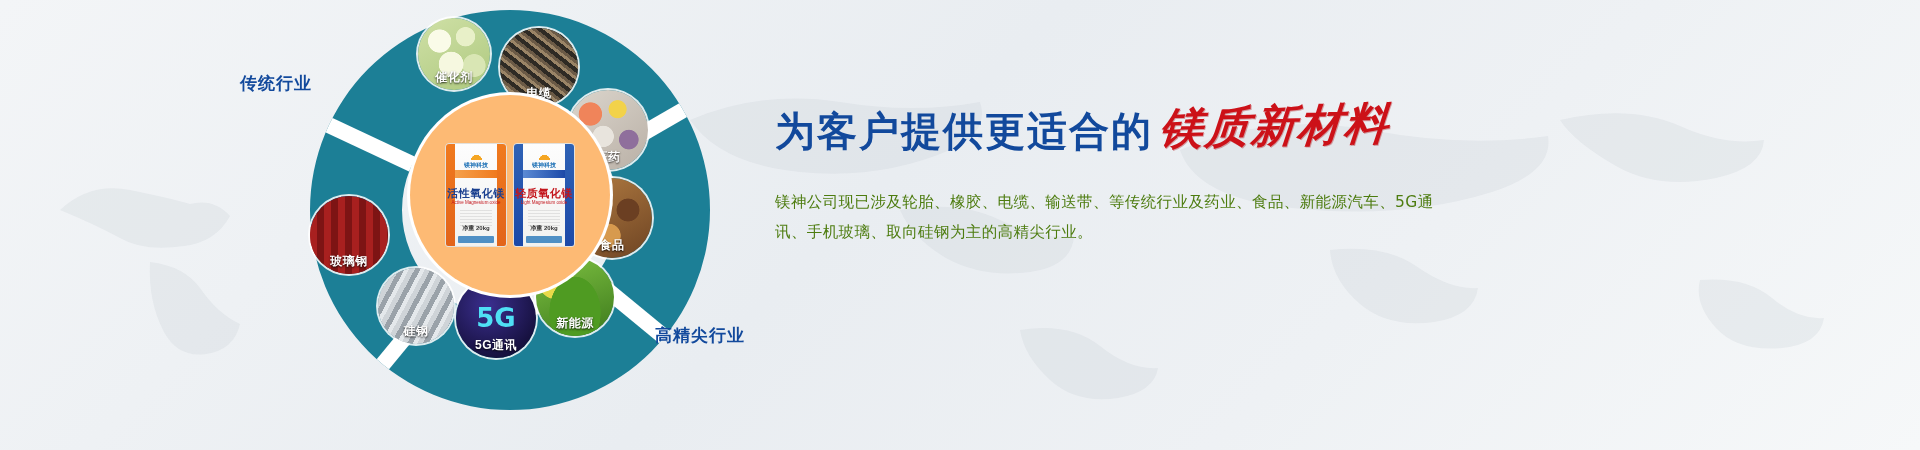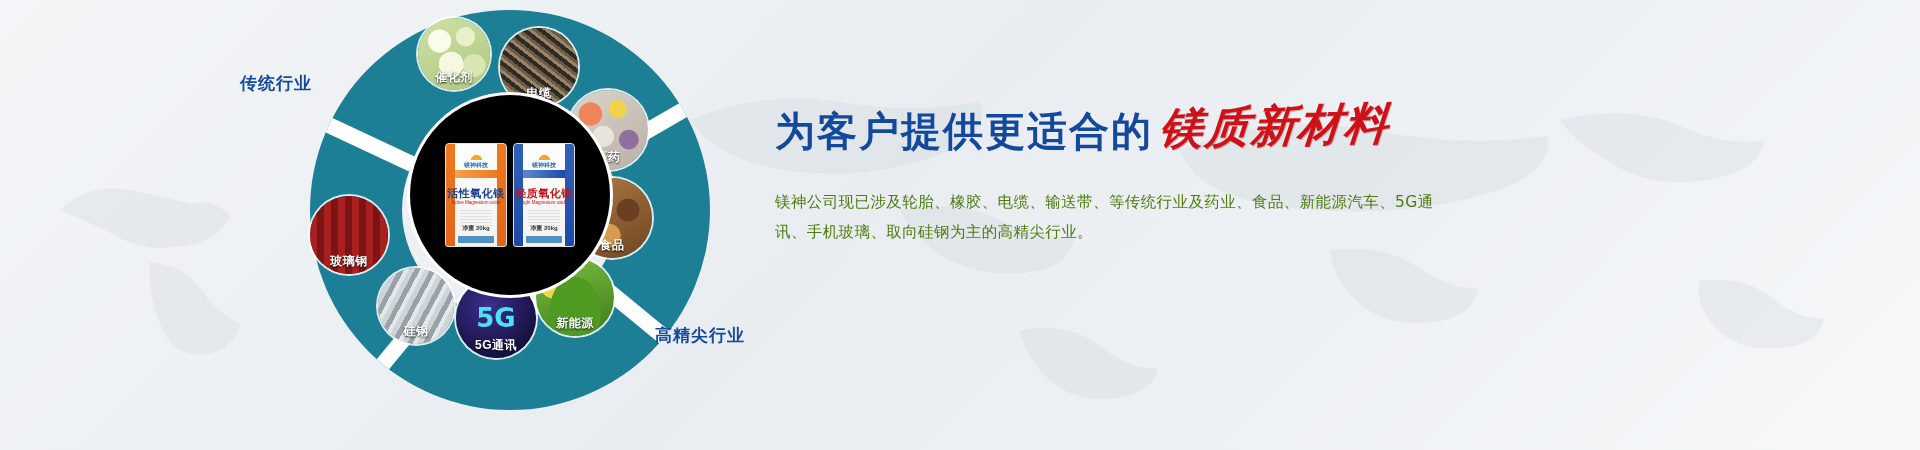--- a/index.html
+++ b/index.html
@@ -19,21 +19,21 @@
   .ring-svg { position:absolute; left:0; top:0; }
 
   .node { position:absolute; border-radius:50%; overflow:hidden;
           box-shadow:0 0 0 2px rgba(255,255,255,.85); }
   .node .ph { position:absolute; inset:0; }
   .node .cap { position:absolute; left:0; right:0; bottom:4px; text-align:center;
                color:#fff; font-size:12px; font-weight:700; letter-spacing:.5px;
                text-shadow:0 1px 2px rgba(0,0,0,.85); }
 
   .center-plate { position:absolute; left:110px; top:95px; width:200px; height:200px;
-                  background:#000000; border-radius:50%; box-shadow:0 0 0 3px #fff;
+                  background:#fdba74; border-radius:50%; box-shadow:0 0 0 3px #fff;
                   display:flex; align-items:center; justify-content:center; gap:6px; }
 
   .bag { width:62px; height:104px; border-radius:4px 4px 3px 3px; position:relative;
          background:linear-gradient(180deg,#fdfdfd 0%,#f2f2f0 100%);
          border:1px solid #e3e1dc; overflow:hidden; }
   .bag .stripe-l,.bag .stripe-r { position:absolute; top:0; bottom:0; width:9px;
          background:linear-gradient(180deg,#f07a1e,#e2641a); }
   .bag .stripe-l { left:0; } .bag .stripe-r { right:0; }
   .bag .band { position:absolute; left:9px; right:9px; top:26px; height:8px;
          background:linear-gradient(90deg,#f5a04b,#f07a1e); }

